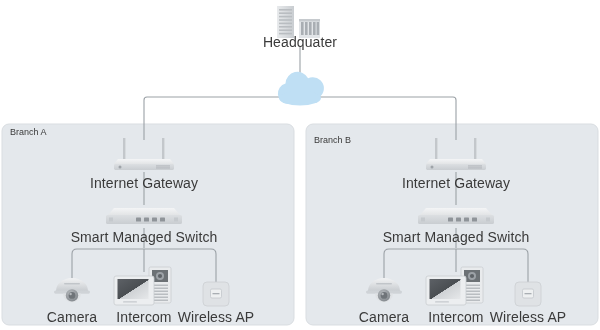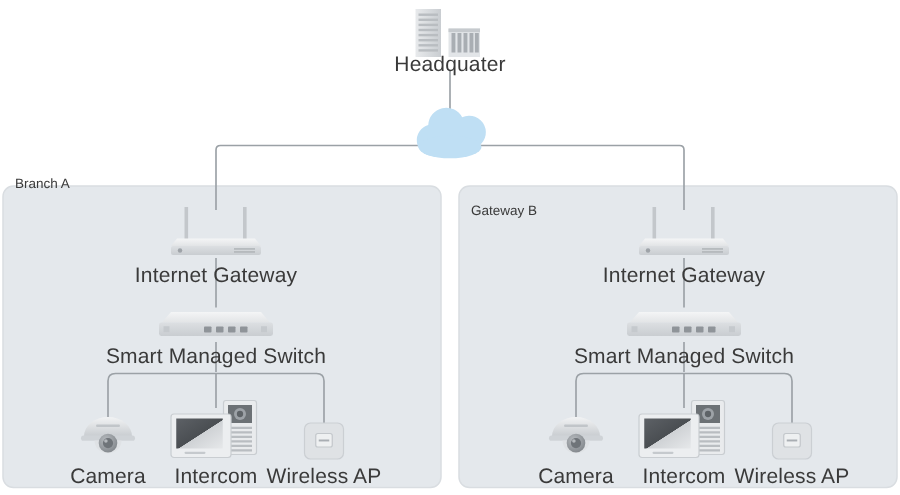--- a/index.html
+++ b/index.html
@@ -129,21 +129,21 @@
       <path d="M288,104
                a10.5,10.5 0 0 1 -2.5,-20.6
                a12,12 0 0 1 22.6,-5.2
                a10,10 0 0 1 4.4,-1
                a11,11 0 0 1 0.8,22
                z" fill="#bfdff4"></path>
       <ellipse cx="300" cy="98" rx="21" ry="7.5" fill="#bfdff4"></ellipse>
     </g>
   </svg>
 
-  <div class="lbl-left" style="left:10px; top:117px;">Branch A</div>
+  <div class="lbl-left" style="left:10px; top:127px;">Branch A</div>
 
   <div class="node" style="left:144px; top:138px;">
     <svg width="76" height="34" viewBox="0 0 76 34">
       <rect x="17" y="0" width="2.4" height="22" fill="#c3c7cb"></rect>
       <rect x="56" y="0" width="2.4" height="22" fill="#c3c7cb"></rect>
       <path d="M8,26 L68,26 L64,21 L12,21 Z" fill="url(#gTopFace)"></path>
       <rect x="8" y="26" width="60" height="6" rx="1.4" fill="url(#gBody)"></rect>
       <circle cx="14" cy="29" r="1.5" fill="#9ea3a8"></circle>
       <rect x="50" y="27.4" width="14" height="1.1" fill="#b3b7bb"></rect>
       <rect x="50" y="29.4" width="14" height="1.1" fill="#b3b7bb"></rect>
@@ -205,21 +205,21 @@
 
   <div class="node" style="left:216px; top:280px;">
     <svg width="30" height="28" viewBox="0 0 30 28">
       <rect x="2" y="2" width="26" height="24" rx="4" fill="#dfe2e5" stroke="#cbcfd3" stroke-width="0.8"></rect>
       <rect x="9.5" y="9" width="11" height="9" rx="1.4" fill="#eef0f1" stroke="#c3c7cb" stroke-width="0.8"></rect>
       <rect x="11.5" y="13" width="7" height="1.3" fill="#a9aeb3"></rect>
     </svg>
   </div>
   <div class="lbl" style="left:216px; top:312px;">Wireless AP</div>
 
-  <div class="lbl-left" style="left:314px; top:135px;">Gateway B</div>
+  <div class="lbl-left" style="left:314px; top:135px;">Branch B</div>
 
   <div class="node" style="left:456px; top:138px;">
     <svg width="76" height="34" viewBox="0 0 76 34">
       <rect x="17" y="0" width="2.4" height="22" fill="#c3c7cb"></rect>
       <rect x="56" y="0" width="2.4" height="22" fill="#c3c7cb"></rect>
       <path d="M8,26 L68,26 L64,21 L12,21 Z" fill="url(#gTopFace)"></path>
       <rect x="8" y="26" width="60" height="6" rx="1.4" fill="url(#gBody)"></rect>
       <circle cx="14" cy="29" r="1.5" fill="#9ea3a8"></circle>
       <rect x="50" y="27.4" width="14" height="1.1" fill="#b3b7bb"></rect>
       <rect x="50" y="29.4" width="14" height="1.1" fill="#b3b7bb"></rect>

